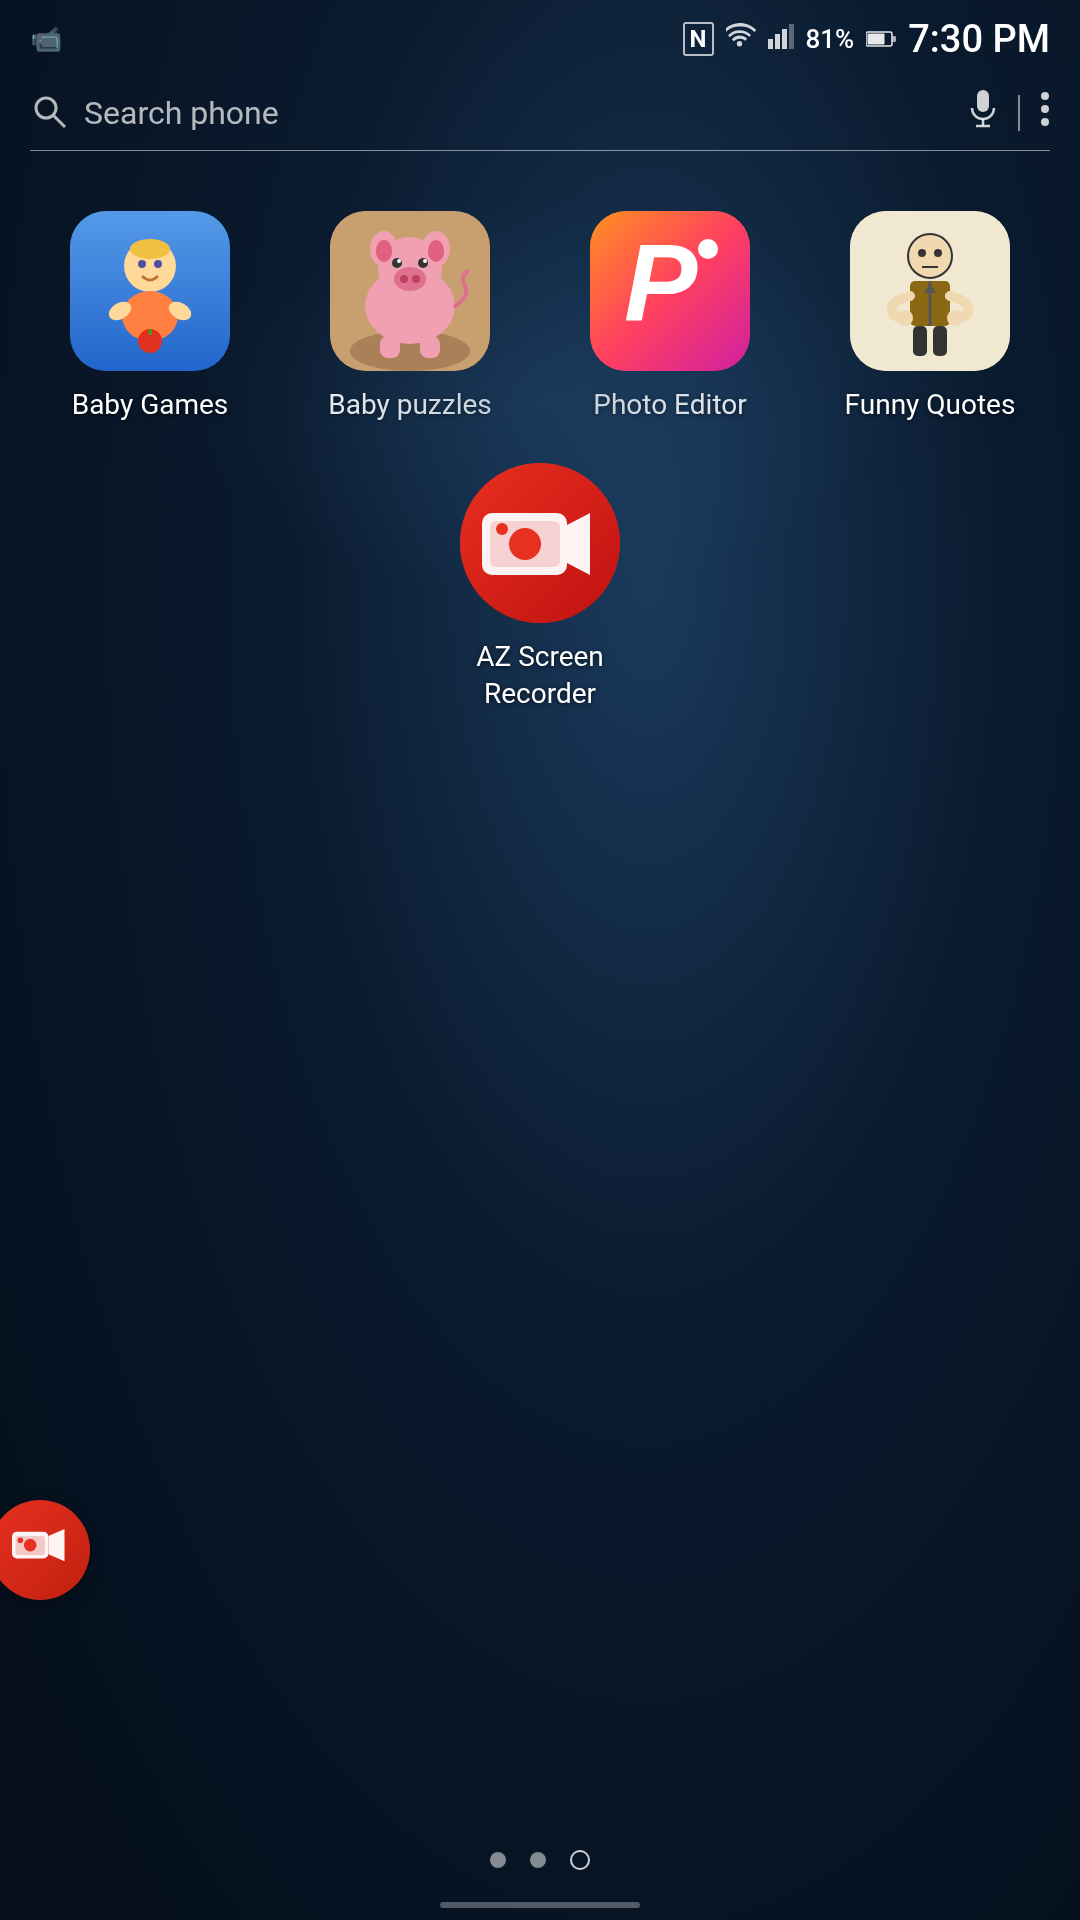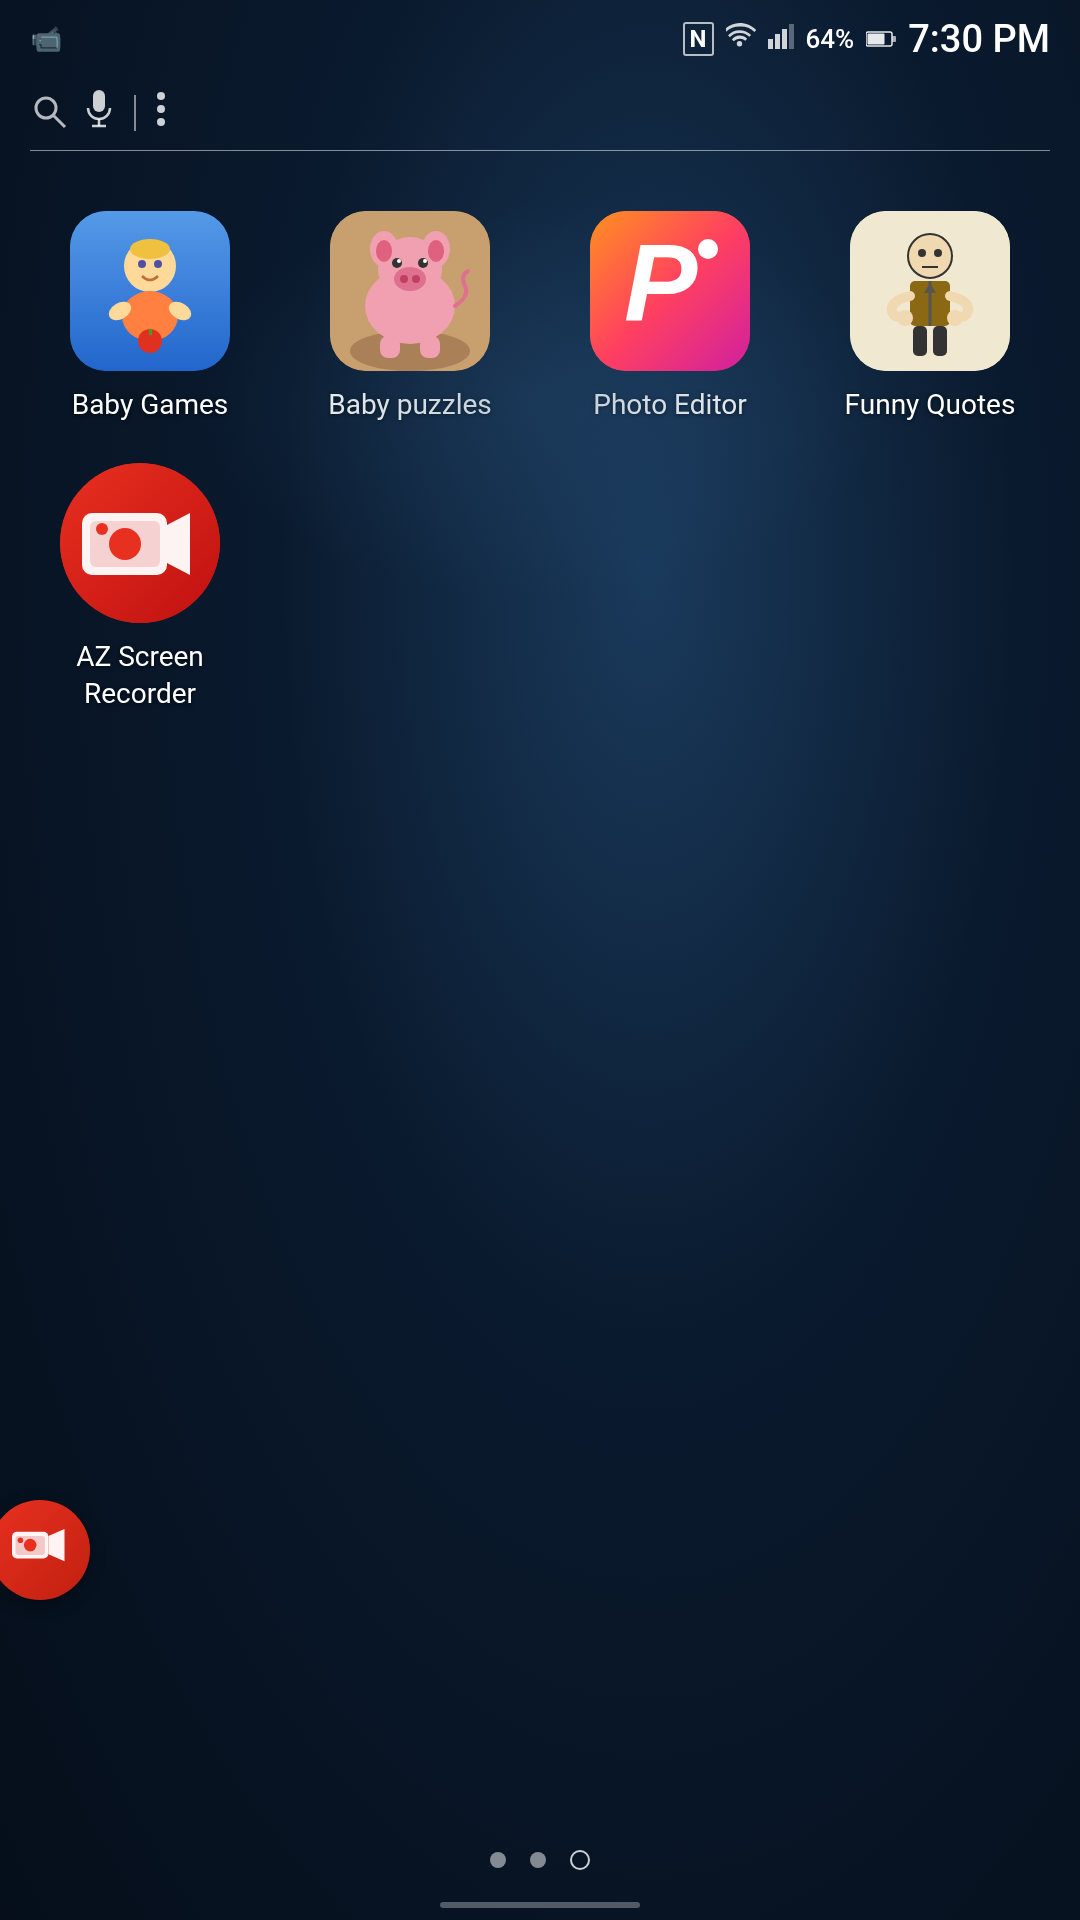--- a/index.html
+++ b/index.html
@@ -234,40 +234,41 @@
       </svg>
     </span>
     <span class="status-icon">
       <svg width="26" height="26" viewBox="0 0 26 26" fill="white" opacity="0.9">
         <rect x="0" y="16" width="5" height="10"></rect>
         <rect x="7" y="11" width="5" height="15"></rect>
         <rect x="14" y="6" width="5" height="20"></rect>
         <rect x="21" y="1" width="5" height="25" opacity="0.4"></rect>
       </svg>
     </span>
-    <span class="battery-text">64%</span>
+    <span class="battery-text">81%</span>
     <span class="status-icon">
       <svg width="30" height="18" viewBox="0 0 30 18" fill="white">
         <rect x="0" y="2" width="26" height="14" rx="2" ry="2" stroke="white" stroke-width="1.5" fill="none"></rect>
         <rect x="26" y="6" width="4" height="6" rx="1" fill="white" opacity="0.7"></rect>
         <rect x="1.5" y="3.5" width="17" height="11" rx="1" fill="white"></rect>
       </svg>
     </span>
     <span class="time-text">7:30 PM</span>
   </div>
 </div>
 
 <div class="search-bar-container">
   <div class="search-bar">
     <div class="search-icon-wrap">
       <svg width="38" height="38" viewBox="0 0 38 38" fill="none" stroke="rgba(255,255,255,0.7)" stroke-width="3">
         <circle cx="16" cy="16" r="10"></circle>
         <line x1="24" y1="24" x2="35" y2="35"></line>
       </svg>
     </div>
+    <div class="search-input-area">Search phone</div>
     <div class="search-right">
       <span class="mic-icon">
         <svg width="30" height="38" viewBox="0 0 30 38" fill="rgba(255,255,255,0.8)">
           <rect x="9" y="0" width="12" height="22" rx="6"></rect>
           <path d="M4 18c0 6.1 4.9 11 11 11s11-4.9 11-11" stroke="rgba(255,255,255,0.8)" stroke-width="2.5" fill="none"></path>
           <line x1="15" y1="29" x2="15" y2="36" stroke="rgba(255,255,255,0.8)" stroke-width="2.5"></line>
           <line x1="8" y1="36" x2="22" y2="36" stroke="rgba(255,255,255,0.8)" stroke-width="2.5"></line>
         </svg>
       </span>
       <div class="divider-line"></div>
@@ -395,21 +396,21 @@
         <circle cx="105" cy="107" r="8" fill="#f0d8b0"></circle>
 
         <rect x="63" y="115" width="14" height="30" rx="5" fill="#333"></rect>
         <rect x="83" y="115" width="14" height="30" rx="5" fill="#333"></rect>
       </svg>
     </div>
     <span class="app-label">Funny Quotes</span>
   </div>
 </div>
 
-<div style="display:flex; padding: 0 30px; gap: 20px;">
+<div style="display:flex; padding: 0 30px; gap: 20px; justify-content: center;">
   <div class="app-item" style="width:220px;">
     <div class="app-icon" style="background:linear-gradient(135deg,#e83020,#c02010);border-radius:50%;width:160px;height:160px;">
       <svg viewBox="0 0 160 160" width="160" height="160">
         <circle cx="80" cy="80" r="80" fill="url(#azGrad)"></circle>
         <defs>
           <linearGradient id="azGrad" x1="0" y1="0" x2="1" y2="1">
             <stop offset="0%" stop-color="#e83020"></stop>
             <stop offset="100%" stop-color="#c01010"></stop>
           </linearGradient>
         </defs>

